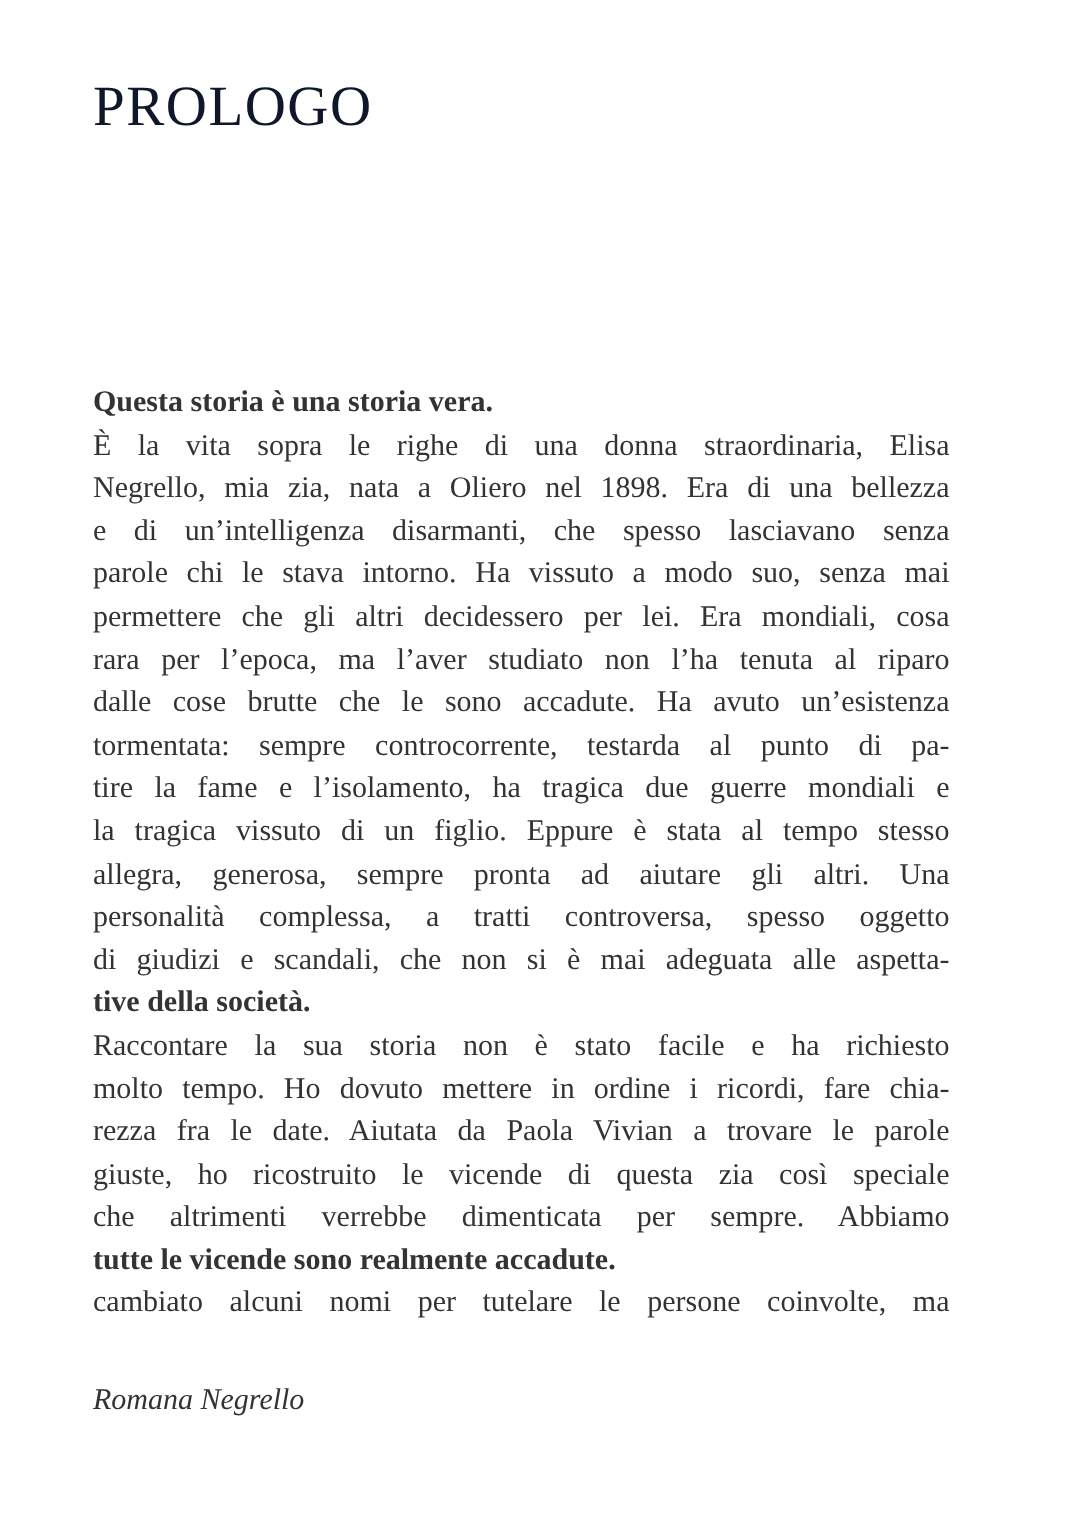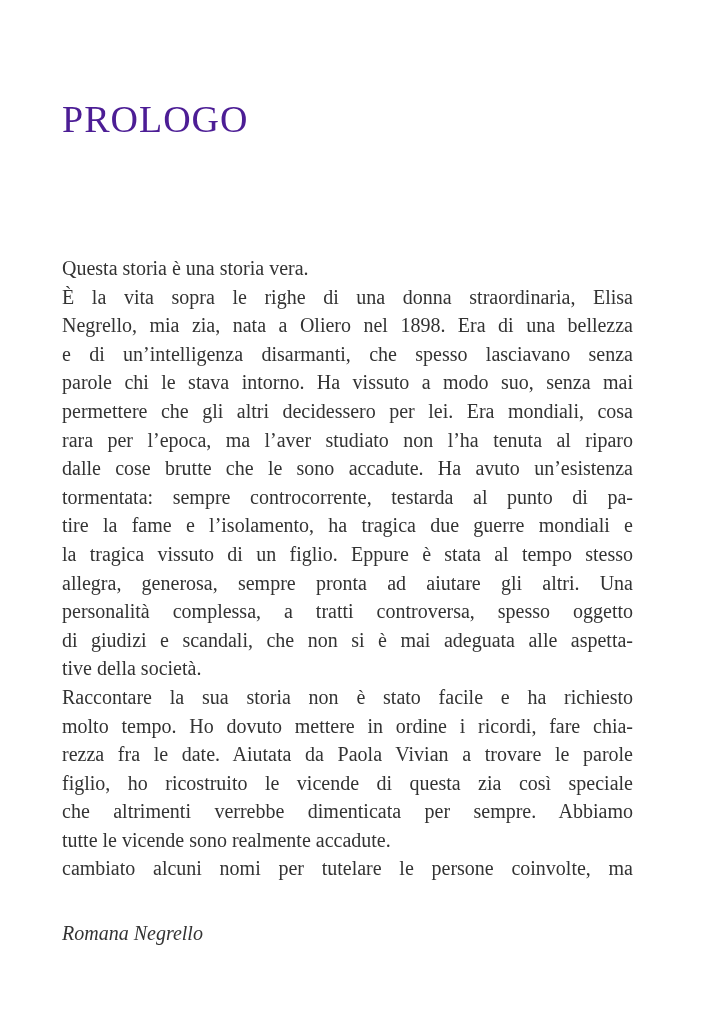--- a/index.html
+++ b/index.html
@@ -38,32 +38,33 @@
     line-height: 28.6px;
     color: #333333;
   }
   .line {
     text-align: justify;
     text-align-last: justify;
     text-justify: inter-word;
   }
   .line.para-end {
     text-align-last: left;
+    font-weight: bold;
   }
   .signature {
     margin-top: 36px;
     font-style: italic;
     text-align: left;
   }
 </style>
 </head>
 <body style="background: rgb(255, 255, 255);">
 
 <main class="page">
-  <h1 class="page-title" style="color: #4c1d95; margin-top: 48px;">PROLOGO</h1>
+  <h1 class="page-title" style="color: #0f172a;">PROLOGO</h1>
 
   <section class="body-text" style="color: rgb(51, 51, 51);">
     <div id="paragraphs">
         <div>
           <div class="line para-end">Questa storia è una storia vera.</div>
         </div>
         <div>
           <div class="line">È la vita sopra le righe di una donna straordinaria, Elisa</div>
           <div class="line">Negrello, mia zia, nata a Oliero nel 1898. Era di una bellezza</div>
           <div class="line">e di un’intelligenza disarmanti, che spesso lasciavano senza</div>
@@ -76,21 +77,21 @@
           <div class="line">la tragica vissuto di un figlio. Eppure è stata al tempo stesso</div>
           <div class="line">allegra, generosa, sempre pronta ad aiutare gli altri. Una</div>
           <div class="line">personalità complessa, a tratti controversa, spesso oggetto</div>
           <div class="line">di giudizi e scandali, che non si è mai adeguata alle aspetta-</div>
           <div class="line para-end">tive della società.</div>
         </div>
         <div>
           <div class="line">Raccontare la sua storia non è stato facile e ha richiesto</div>
           <div class="line">molto tempo. Ho dovuto mettere in ordine i ricordi, fare chia-</div>
           <div class="line">rezza fra le date. Aiutata da Paola Vivian a trovare le parole</div>
-          <div class="line">figlio, ho ricostruito le vicende di questa zia così speciale</div>
+          <div class="line">giuste, ho ricostruito le vicende di questa zia così speciale</div>
           <div class="line">che altrimenti verrebbe dimenticata per sempre. Abbiamo</div>
           <div class="line para-end">tutte le vicende sono realmente accadute.</div>
           <div class="line">cambiato alcuni nomi per tutelare le persone coinvolte, ma</div>
         </div>
       </div>
     <div class="signature">Romana Negrello</div>
   </section>
 </main>
 
 </body></html>

